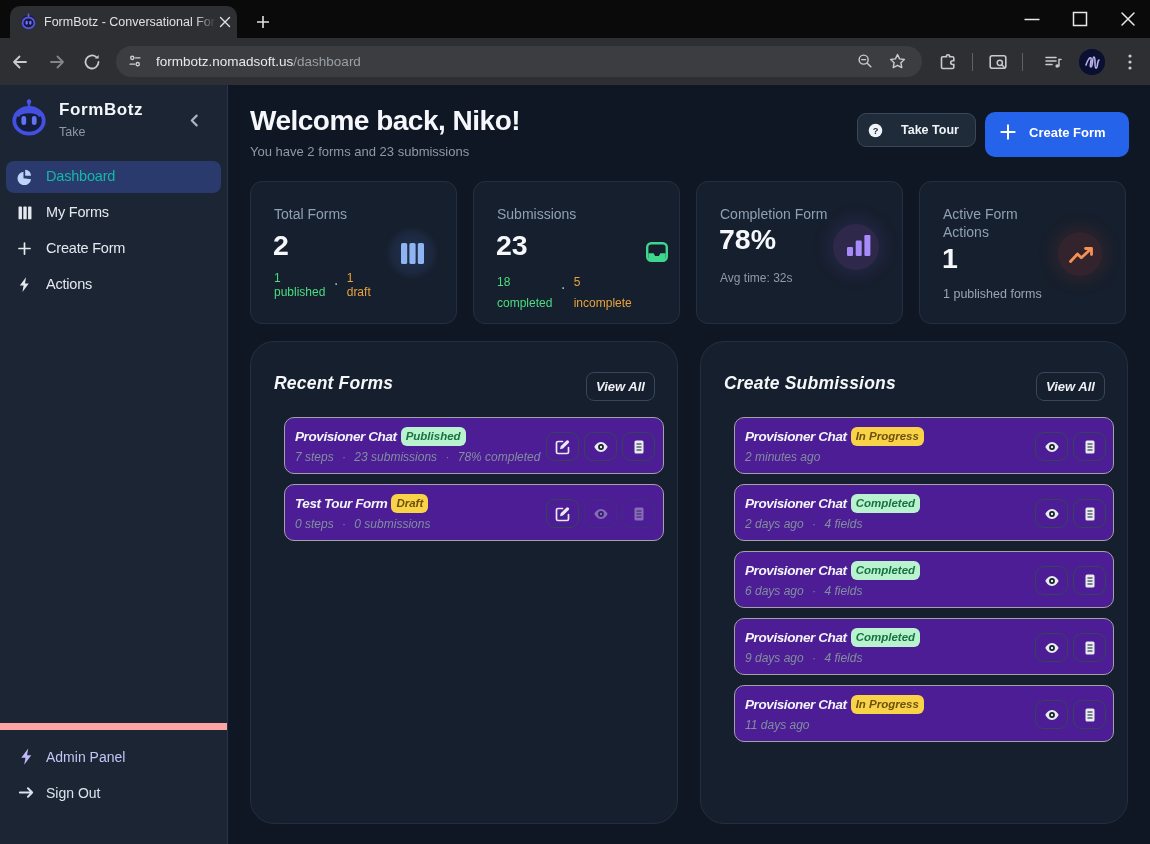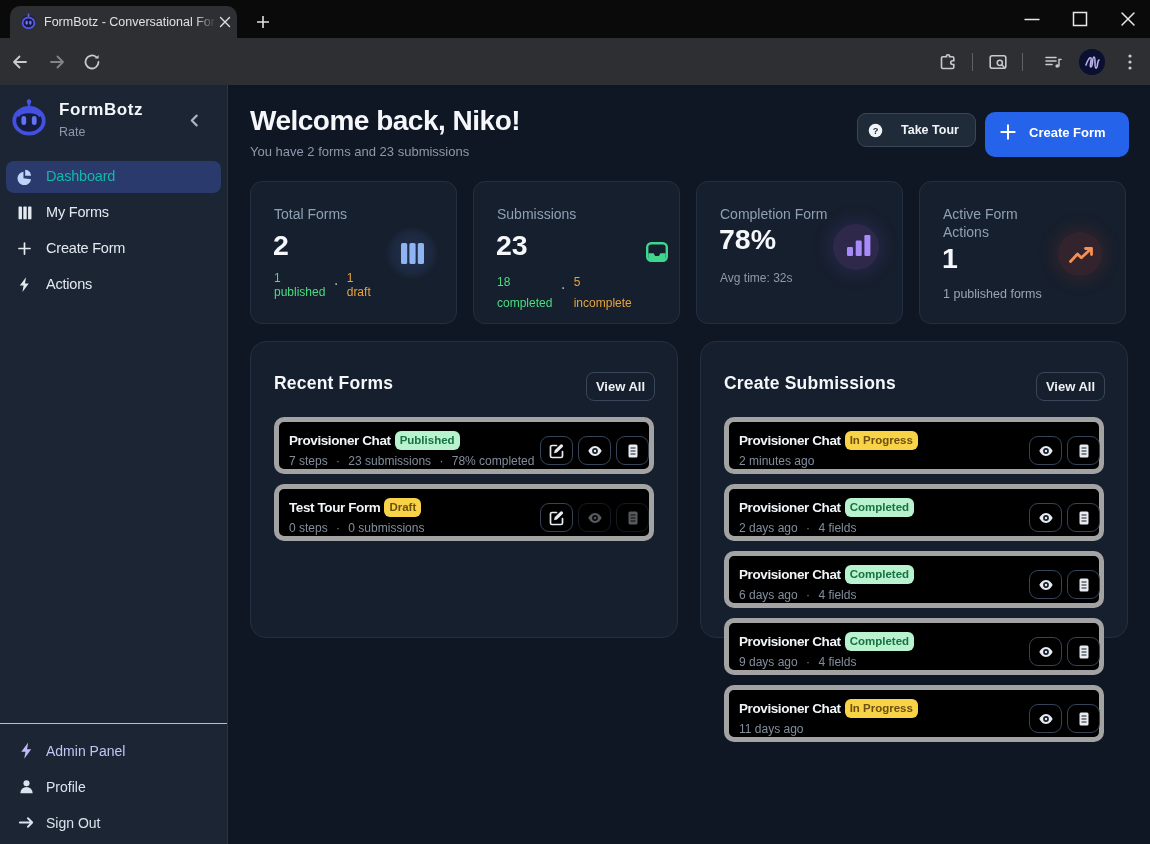--- a/index.html
+++ b/index.html
@@ -32,21 +32,21 @@
 #side { position:absolute; left:0; top:0; width:228px; height:759px; background:#1b2534; border-right:1px solid #283548; }
 #side .logo { position:absolute; left:10px; top:13px; width:38px; height:38px; }
 #side .brand { position:absolute; left:59px; top:15px; font-size:17px; font-weight:bold; color:#f4f6f9; letter-spacing:0.6px; }
 #side .sub { position:absolute; left:59px; top:40px; font-size:12.5px; color:#8d99aa; }
 #side .coll { position:absolute; left:188px; top:29px; width:13px; height:13px; color:#aab4c2; }
 .nav { position:absolute; left:6px; top:76px; width:215px; }
 .nav .item { position:relative; height:32px; margin-bottom:4px; border-radius:8px; color:#e4e9f0; font-size:14.5px; letter-spacing:-0.2px; }
 .nav .item.active { background:#2a3a6c; color:#14b8a6; }
 .nav .item svg { position:absolute; left:10px; top:7px; width:17px; height:17px; }
 .nav .item span { position:absolute; left:40px; top:7px; }
-#sidebot { position:absolute; left:0; top:638px; width:227px; border-top:1px solid #fca5a5; }
+#sidebot { position:absolute; left:0; top:638px; width:227px; border-top:7px solid #fca5a5; }
 #sidebot .item { position:relative; height:36px; color:#dbe3ee; font-size:14px; }
 #sidebot .item svg { position:absolute; left:17px; top:8px; width:19px; height:19px; }
 #sidebot .item span { position:absolute; left:46px; top:10px; }
 #sidebot .first { margin-top:9px; color:#c0c6f5; }
 
 
 #main { position:absolute; left:229px; top:0; width:921px; height:759px; }
 h1.welcome { position:absolute; left:21px; top:20px; font-size:28px; font-weight:bold; color:#f5f7fa; letter-spacing:-0.5px; }
 .subtitle { position:absolute; left:21px; top:59px; font-size:13px; color:#8d99aa; }
 #taketour { position:absolute; left:628px; top:28px; width:119px; height:34px; background:#202b3a; border:1px solid #3a4758; border-radius:9px; color:#f0f3f7; font-size:12.5px; font-weight:bold; }
@@ -55,24 +55,24 @@
 
 .card { position:absolute; top:96px; width:207px; height:143px; background:#161f2d; border:1px solid #232f40; border-radius:12px; }
 .card .label { position:absolute; left:23px; top:24px; font-size:14px; color:#8fa0b3; line-height:17.5px; }
 .card .big { position:absolute; left:22px; font-size:28.5px; line-height:29px; font-weight:bold; color:#f5f7fa; }
 .card .meta { position:absolute; left:23px; font-size:12px; }
 .g { color:#4ade80; } .o { color:#e8a33c; } .dot { color:#7c8798; padding:0 8px; }
 .card .meta span { display:inline-block; vertical-align:top; }
 .card .meta span.dot { padding:0; margin:0 8px; position:relative; top:5px; font-size:16px; color:#aab4c2; }
 
 
-.panel { position:absolute; top:256px; width:428px; height:297px; background:#161f2d; border:1px solid #232f40; border-radius:16px; }
+.panel { position:absolute; top:256px; width:428px; height:483px; background:#161f2d; border:1px solid #232f40; border-radius:24px;font-style:italic; }
 .panel h2 { position:absolute; left:23px; top:31px; font-size:17.5px; font-weight:bold; color:#f5f7fa; letter-spacing:0.2px; }
 .viewall { position:absolute; right:22px; top:30px; width:69px; height:29px; border:1px solid #39465a; border-radius:8px; background:transparent; color:#eef1f5; font-size:13px; font-weight:bold; text-align:center; line-height:27px; }
-.row { position:absolute; left:23px; width:380px; height:57px; background:#000000; border:5px solid #a3a3a3; border-radius:10px; }
+.row { position:absolute; left:33px; width:380px; height:57px; background:#4c1d95; border:1px solid #a3a3a3; border-radius:10px; }
 .row .line1 { position:absolute; left:10px; top:8px; display:flex; align-items:center; gap:4px; height:20px; }
 .row .name { font-size:13.5px; font-weight:bold; color:#f2f5f8; letter-spacing:-0.4px; }
 .pill { height:19px; line-height:19px; border-radius:6px; font-size:11.5px; font-weight:bold; padding:0 5px; }
 .pill.green { background:#b9f2cf; color:#17723f; }
 .pill.yellow { background:#f8d347; color:#6d4f0e; }
 .row .meta { position:absolute; left:10px; top:32px; font-size:12px; color:#828e9e; }
 .row .meta .dot { padding:0 5px; }
 .ibtn { position:absolute; top:14px; width:33px; height:29px; border:1px solid #36445a; border-radius:9px; }
 .ibtn svg { position:absolute; left:8px; top:6px; width:16px; height:16px; color:#e8ecf1; }
 .dim { opacity:0.38; }
@@ -112,20 +112,37 @@
     <svg class="tbico" style="left:10px" viewBox="0 0 20 20">
         <path d="M16 10H4M9.5 4.5L4 10l5.5 5.5" fill="none" stroke="currentColor" stroke-width="1.8" stroke-linecap="round" stroke-linejoin="round"></path>
       </svg>
     <svg class="tbico" style="left:47px; opacity:0.55" viewBox="0 0 20 20">
         <path d="M4 10h12M10.5 4.5L16 10l-5.5 5.5" fill="none" stroke="currentColor" stroke-width="1.8" stroke-linecap="round" stroke-linejoin="round"></path>
       </svg>
     <svg class="tbico" style="left:82px" viewBox="0 0 20 20">
         <path d="M16.5 10a6.5 6.5 0 1 1-2.2-4.9" fill="none" stroke="currentColor" stroke-width="1.8" stroke-linecap="round"></path>
         <path d="M16.6 3v3.6h-3.6z" fill="currentColor"></path>
       </svg>
+    <div id="urlbar">
+      <svg class="tune" viewBox="0 0 20 20">
+          <circle cx="7" cy="6.5" r="1.8" fill="none" stroke="currentColor" stroke-width="1.5"></circle>
+          <path d="M10.5 6.5h5" stroke="currentColor" stroke-width="1.5" stroke-linecap="round"></path>
+          <circle cx="13" cy="13.5" r="1.8" fill="none" stroke="currentColor" stroke-width="1.5"></circle>
+          <path d="M4.5 13.5h5" stroke="currentColor" stroke-width="1.5" stroke-linecap="round"></path>
+        </svg>
+      <div class="url">formbotz.nomadsoft.us<span>/dashboard</span></div>
+      <svg class="zoom" viewBox="0 0 20 20">
+          <circle cx="8.5" cy="8.5" r="5" fill="none" stroke="currentColor" stroke-width="1.6"></circle>
+          <path d="M12.5 12.5l4 4" stroke="currentColor" stroke-width="1.6" stroke-linecap="round"></path>
+          <path d="M6.3 8.5h4.4" stroke="currentColor" stroke-width="1.4" stroke-linecap="round"></path>
+        </svg>
+      <svg class="star" viewBox="0 0 20 20">
+          <path d="M10 2.6l2.2 4.6 5 .7-3.6 3.5.9 5-4.5-2.4-4.5 2.4.9-5L2.8 7.9l5-.7z" fill="none" stroke="currentColor" stroke-width="1.5" stroke-linejoin="round"></path>
+        </svg>
+    </div>
     <svg class="tbico" style="left:938px" viewBox="0 0 20 20">
         <path d="M8.5 3.5a1.8 1.8 0 0 1 3 0v1.2h3a1.3 1.3 0 0 1 1.3 1.3v2.7h-1.2a1.9 1.9 0 0 0 0 3.8h1.2v2.7a1.3 1.3 0 0 1-1.3 1.3H4.8a1.3 1.3 0 0 1-1.3-1.3V6a1.3 1.3 0 0 1 1.3-1.3h3.7z" fill="none" stroke="currentColor" stroke-width="1.6"></path>
       </svg>
     <div class="sep" style="left:972px"></div>
     <svg class="tbico" style="left:988px" viewBox="0 0 20 20">
         <rect x="2.2" y="3.8" width="15.6" height="12.4" rx="2" fill="none" stroke="currentColor" stroke-width="1.6"></rect>
         <circle cx="11.8" cy="10.8" r="2.6" fill="none" stroke="currentColor" stroke-width="1.5"></circle>
         <path d="M13.8 12.8l2.4 2.4" stroke="currentColor" stroke-width="1.5" stroke-linecap="round"></path>
       </svg>
     <div class="sep" style="left:1022px"></div>
@@ -151,21 +168,21 @@
     <svg class="logo" viewBox="0 0 40 40">
         <path d="M20 2.5v6" stroke="#4350e0" stroke-width="2.6" stroke-linecap="round"></path>
         <circle cx="20" cy="4" r="2.4" fill="#4956e6"></circle>
         <ellipse cx="20" cy="24" rx="15.5" ry="13.5" fill="#141c3e"></ellipse>
         <ellipse cx="20" cy="24" rx="15.5" ry="13.5" fill="none" stroke="#4350e0" stroke-width="4"></ellipse>
         <path d="M7.5 19c3-7 22-7 25 0" fill="none" stroke="#4350e0" stroke-width="4.5"></path>
         <rect x="12" y="19" width="5" height="9.5" rx="2.5" fill="#6374f2"></rect>
         <rect x="23" y="19" width="5" height="9.5" rx="2.5" fill="#6374f2"></rect>
       </svg>
     <div class="brand">FormBotz</div>
-    <div class="sub">Rate</div>
+    <div class="sub">Take</div>
     <svg class="coll" viewBox="0 0 12 12">
         <path d="M8 1.5L3.5 6 8 10.5" fill="none" stroke="currentColor" stroke-width="2" stroke-linecap="round" stroke-linejoin="round"></path>
       </svg>
     <div class="nav">
       <div class="item active">
         <svg viewBox="0 0 20 20">
             <path d="M10.8 2.2a8 8 0 0 1 7 7h-7z" fill="#bdd3f8"></path>
             <path d="M8.8 4.3a8 8 0 1 0 8.9 8.9l-8.9-1z" fill="#bdd3f8"></path>
           </svg>
         <span>Dashboard</span>
@@ -190,27 +207,20 @@
           </svg>
         <span>Actions</span>
       </div>
     </div>
     <div id="sidebot">
       <div class="item first">
         <svg viewBox="0 0 20 20">
             <path d="M11.8 1.5L4.5 11.2h4.4L7.6 18.7l7.4-9.9h-4.4z" fill="#c3b8f7"></path>
           </svg>
         <span>Admin Panel</span>
-      </div>
-      <div class="item">
-        <svg viewBox="0 0 20 20">
-            <circle cx="10" cy="6.5" r="3.2" fill="#dbe3ee"></circle>
-            <path d="M3.5 17a6.5 6.5 0 0 1 13 0z" fill="#dbe3ee"></path>
-          </svg>
-        <span>Profile</span>
       </div>
       <div class="item">
         <svg viewBox="0 0 20 20">
             <path d="M3 10h13M11.5 5.5L16 10l-4.5 4.5" fill="none" stroke="#dbe3ee" stroke-width="2" stroke-linecap="round" stroke-linejoin="round"></path>
           </svg>
         <span>Sign Out</span>
       </div>
     </div>
   </div>
 

